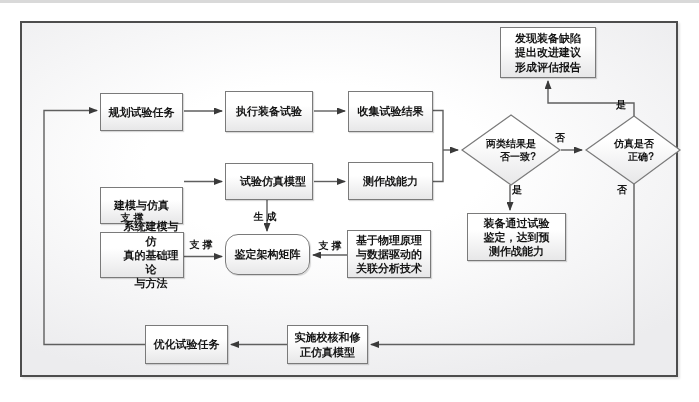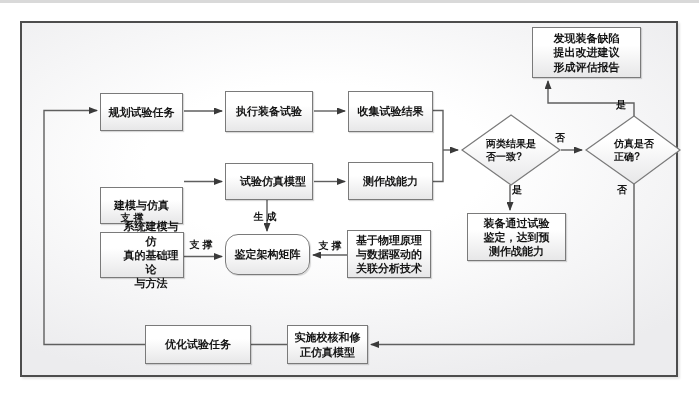--- a/index.html
+++ b/index.html
@@ -25,41 +25,41 @@
     border:1px solid #7a7a7a;
     background:linear-gradient(180deg,#ffffff 35%,#e7e7e8 100%);
     box-shadow:1px 1px 1px rgba(0,0,0,0.15);
     display:flex;align-items:center;justify-content:center;
     text-align:center;white-space:pre-line;
     font-size:11px;font-weight:bold;color:#141414;line-height:1.3;
     box-sizing:border-box;
   }
   .dtext{
     position:absolute;display:flex;align-items:center;justify-content:center;
-    text-align:left;white-space:pre-line;
+    text-align:right;white-space:pre-line;
     font-size:10px;font-weight:bold;color:#141414;line-height:1.25;
     transform:translate(-50%,-50%);
   }
   .elabel{
     position:absolute;transform:translate(-50%,-50%);
     font-size:10px;font-weight:bold;color:#141414;white-space:pre;
   }
   
   #n-plan{left:100px;top:93px;width:83px;height:38px;}
   #n-execute{left:225px;top:91px;width:88px;height:41px;}
   #n-collect{left:348px;top:91px;width:85px;height:41px;}
   #n-modeling{left:100px;top:163px;width:83px;height:37px;margin-top:24px;}
   #n-sim-model{left:225px;top:163px;width:88px;height:37px;padding-left:8px;}
   #n-predict{left:348px;top:162px;width:85px;height:38px;}
   #n-theory{left:100px;top:232px;width:84px;height:46px;padding-left:18px;}
   #n-matrix{left:225px;top:234px;width:85px;height:41px;border-radius:13px;}
   #n-physics{left:347px;top:230px;width:84px;height:48px;}
   #n-qualified{left:467px;top:213px;width:99px;height:48px;text-align:center;}
-  #n-defect{left:500px;top:27px;width:109px;height:51px;margin-left:32px;}
-  #n-optimize{left:145px;top:325px;width:106px;height:39px;text-align:center;}
+  #n-defect{left:500px;top:27px;width:96px;height:51px;}
+  #n-optimize{left:145px;top:325px;width:83px;height:39px;text-align:center;}
   #n-revise{left:287px;top:325px;width:81px;height:39px;}
   
   #dt-consistent{left:511px;top:150px;width:90px;}
   #dt-correct{left:634px;top:150px;width:86px;}
   
   #el-support-v{left:132px;top:218px;}
   #el-support-h1{left:201px;top:245px;}
   #el-support-h2{left:330px;top:246px;}
   #el-generate{left:265px;top:217px;}
   #el-no1{left:560px;top:138px;}

